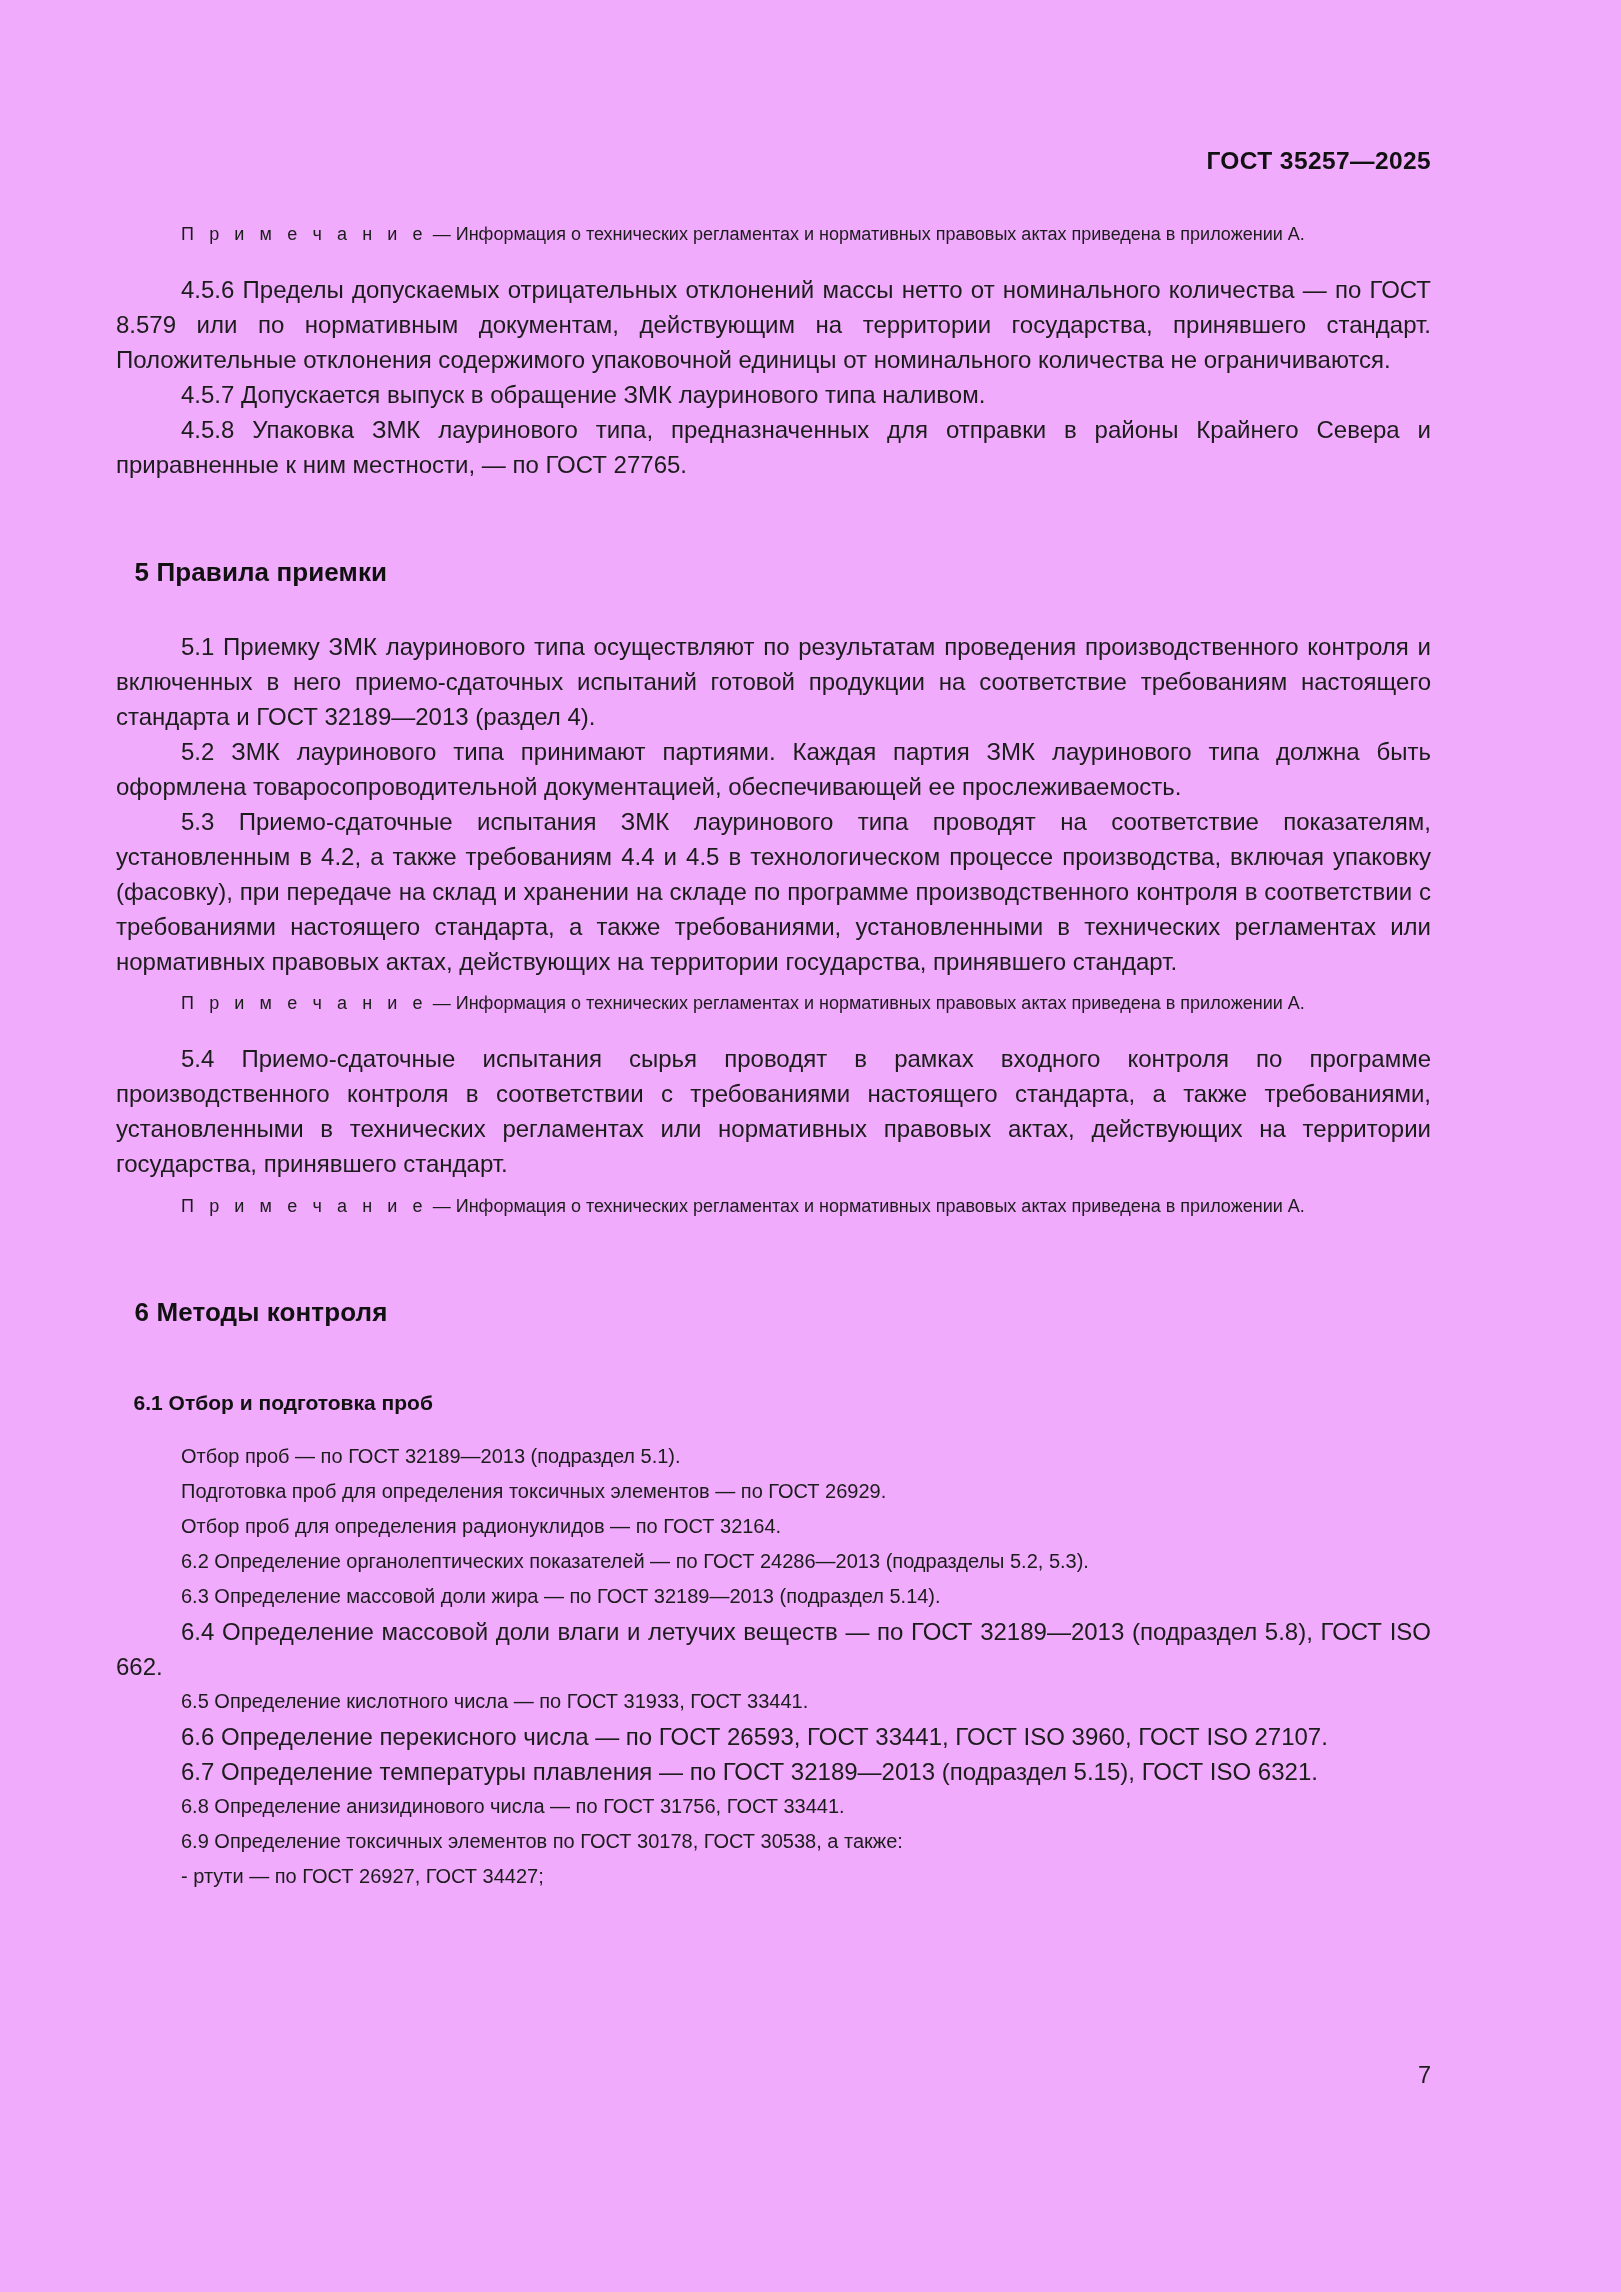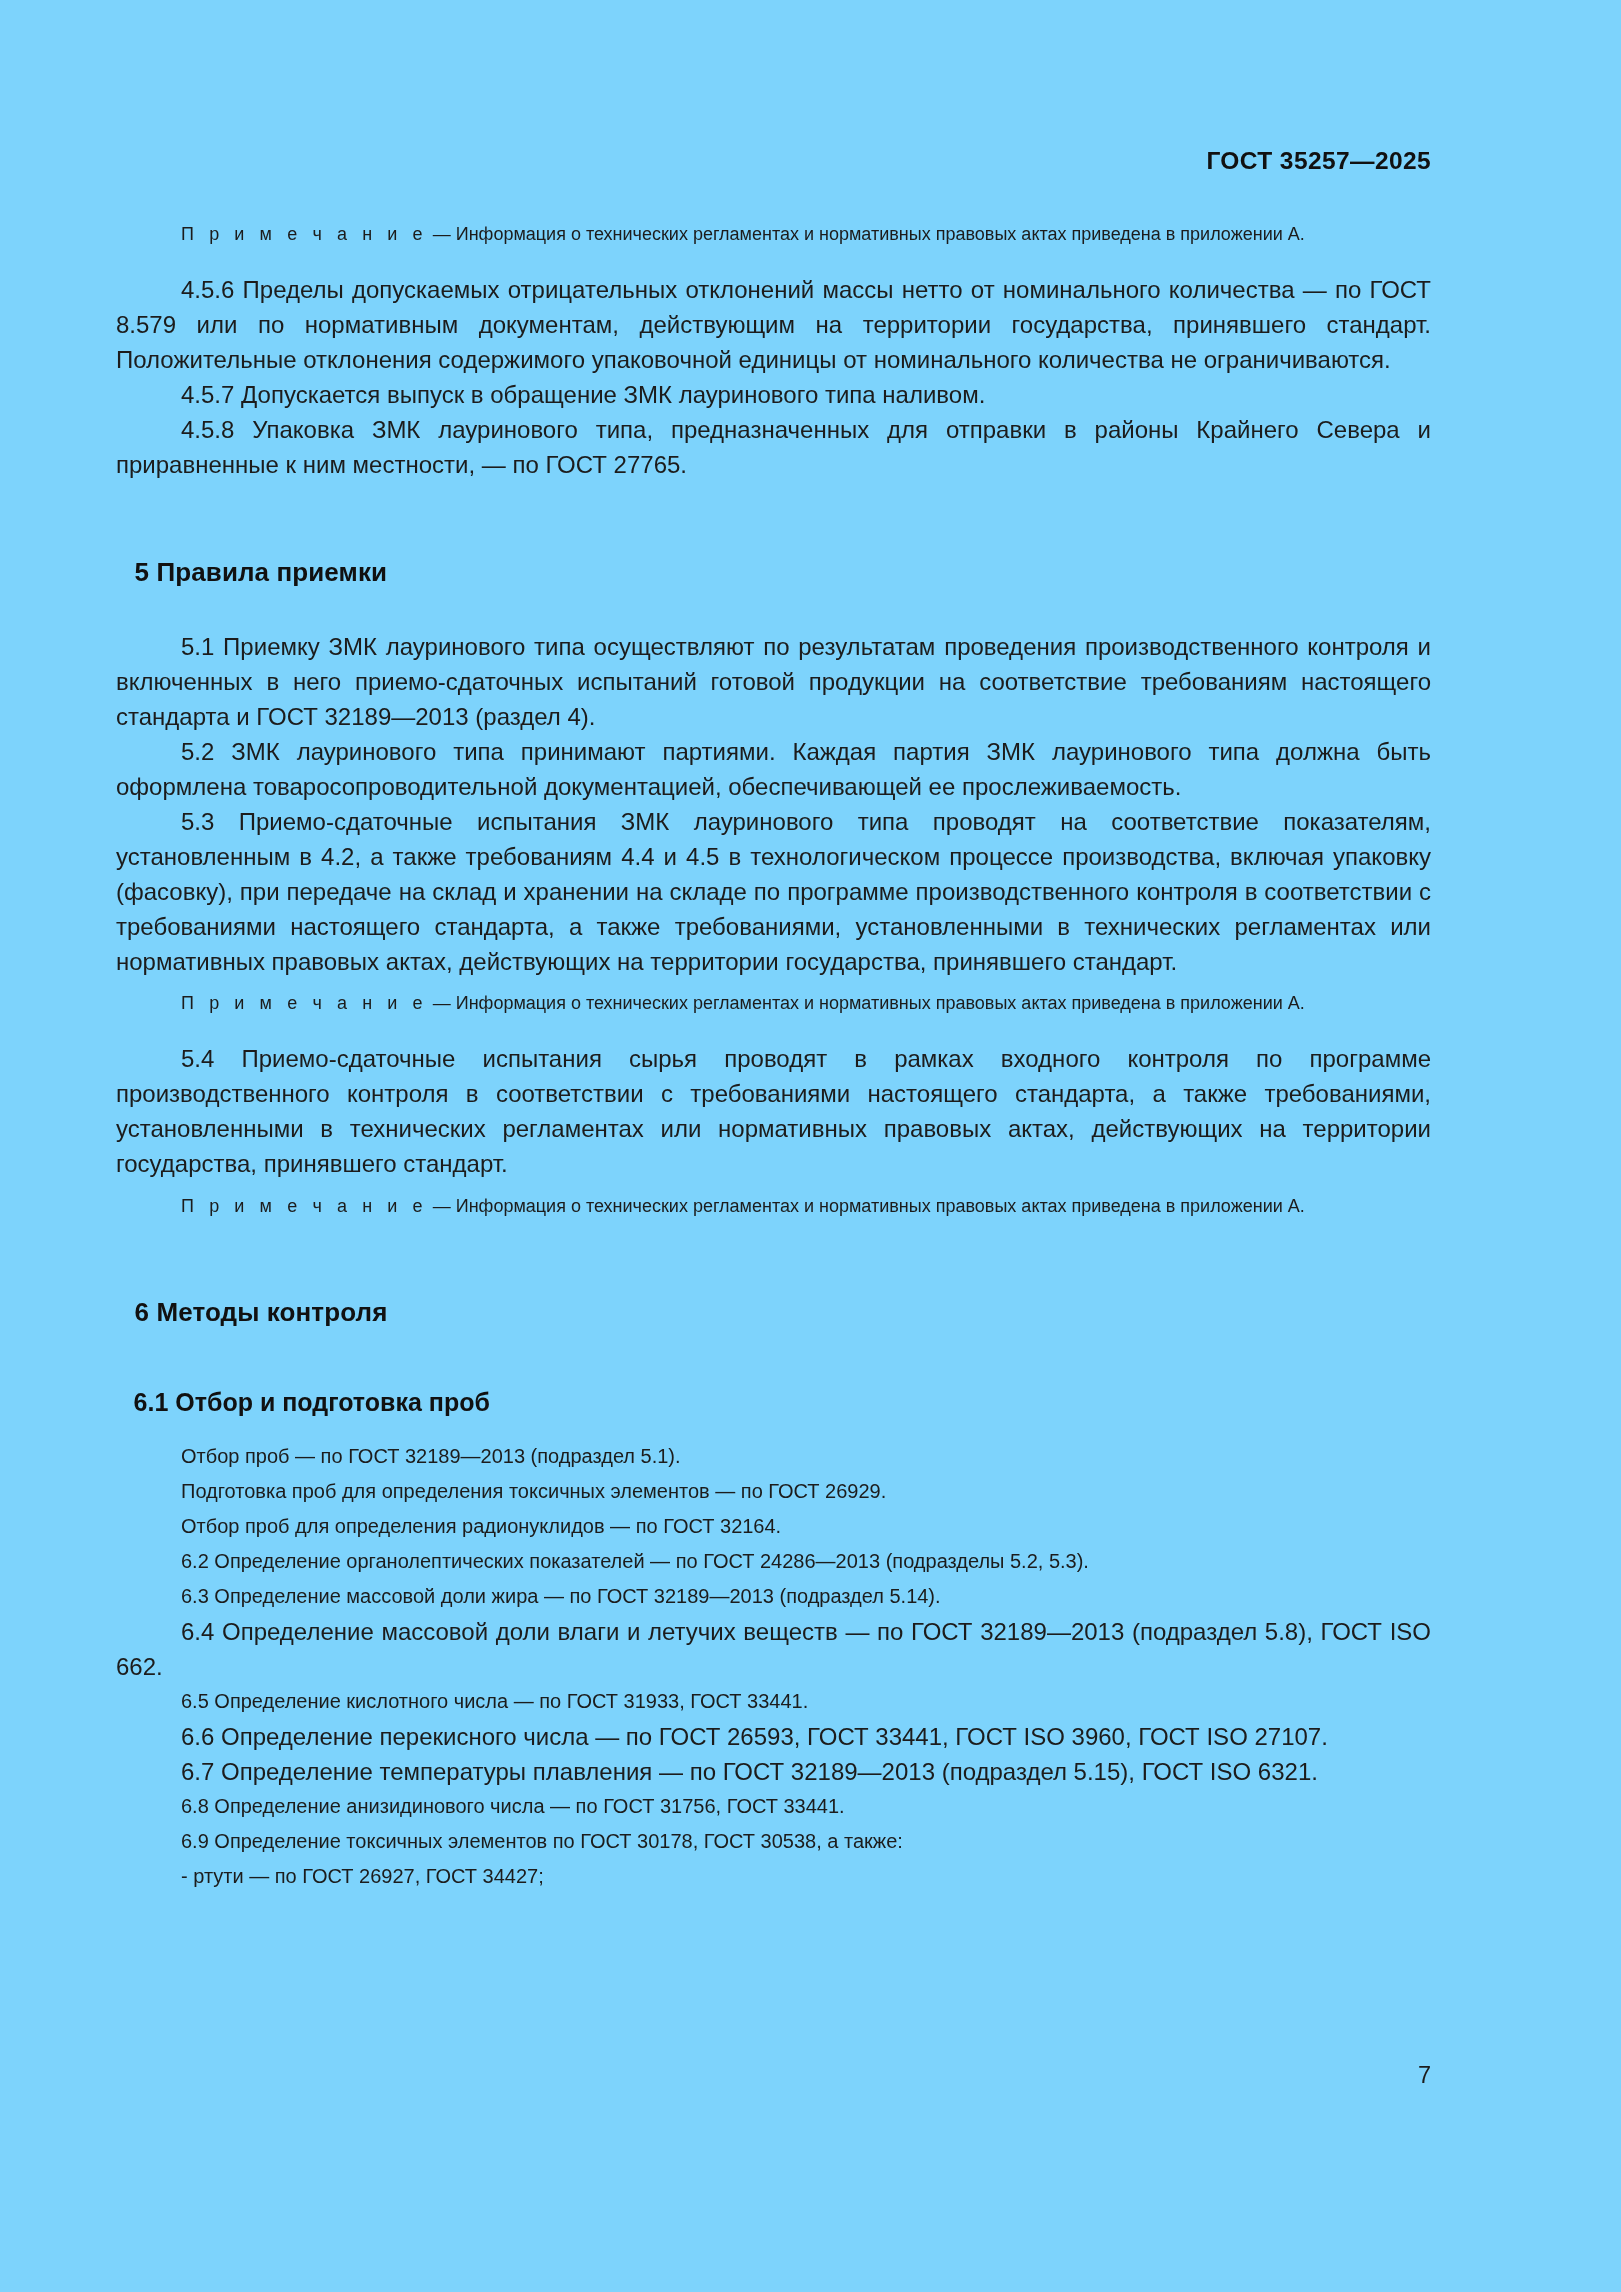--- a/index.html
+++ b/index.html
@@ -5,21 +5,21 @@
 <style>
   html, body {
     margin: 0;
     padding: 0;
     background: #ffffff;
   }
   .page {
     position: relative;
     width: 1621px;
     height: 2293px;
-    background: #7dd3fc;
+    background: #f0abfc;
     font-family: "Liberation Sans", sans-serif;
     color: #1a1a1a;
     box-sizing: border-box;
     overflow: hidden;
   }
   .header {
     position: absolute;
     top: 147px;
     left: 116px;
     right: 190px;
@@ -66,21 +66,21 @@
     font-size: 26px;
     font-weight: bold;
     line-height: 33px;
     text-indent: 0;
     padding-left: 17.6px;
     color: #111111;
     letter-spacing: 0.1px;
   }
   h3.subsection {
     margin: 0;
-    font-size: 25px;
+    font-size: 21px;
     font-weight: bold;
     line-height: 31px;
     text-indent: 0;
     padding-left: 17.6px;
     color: #111111;
   }
   .line {
     margin: 0;
     font-size: 20px;
     line-height: 35px;

